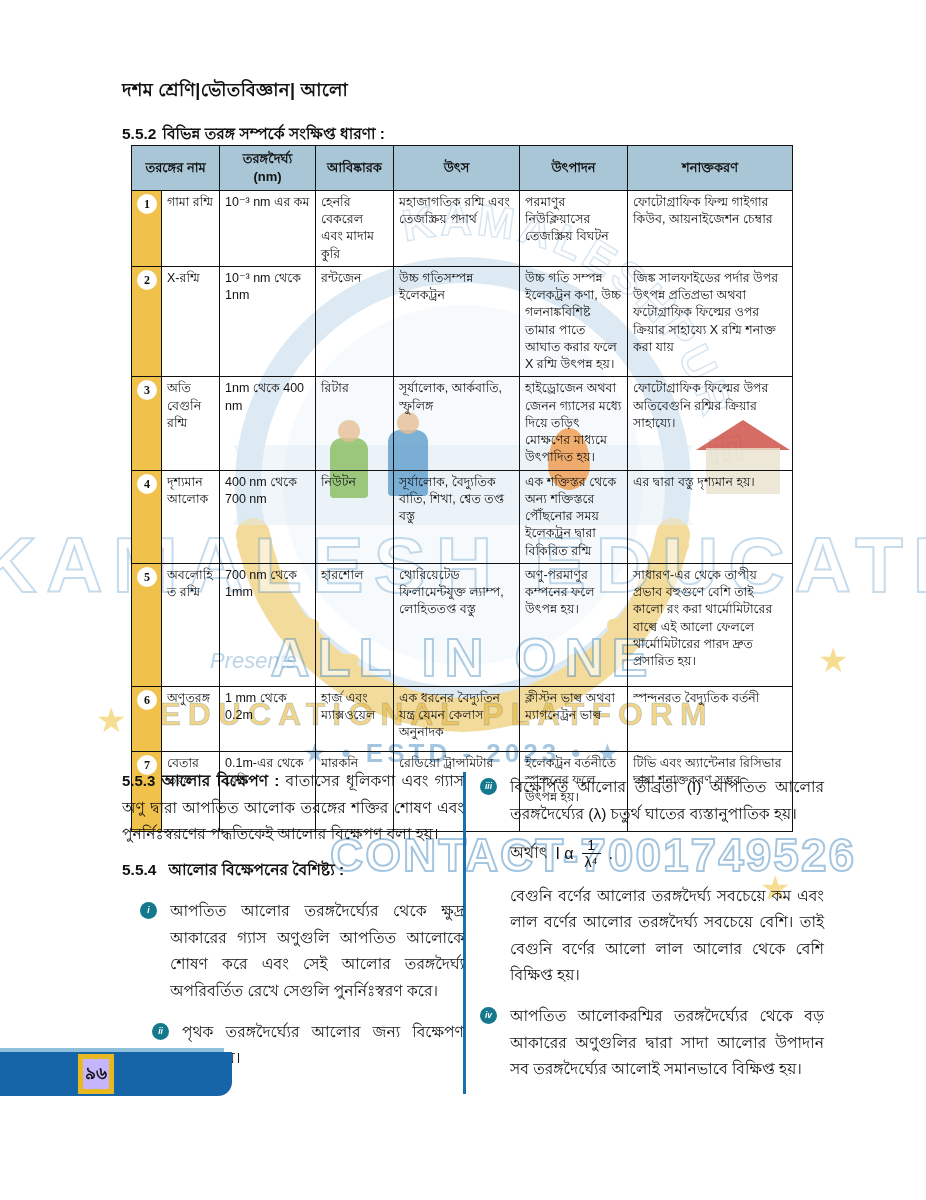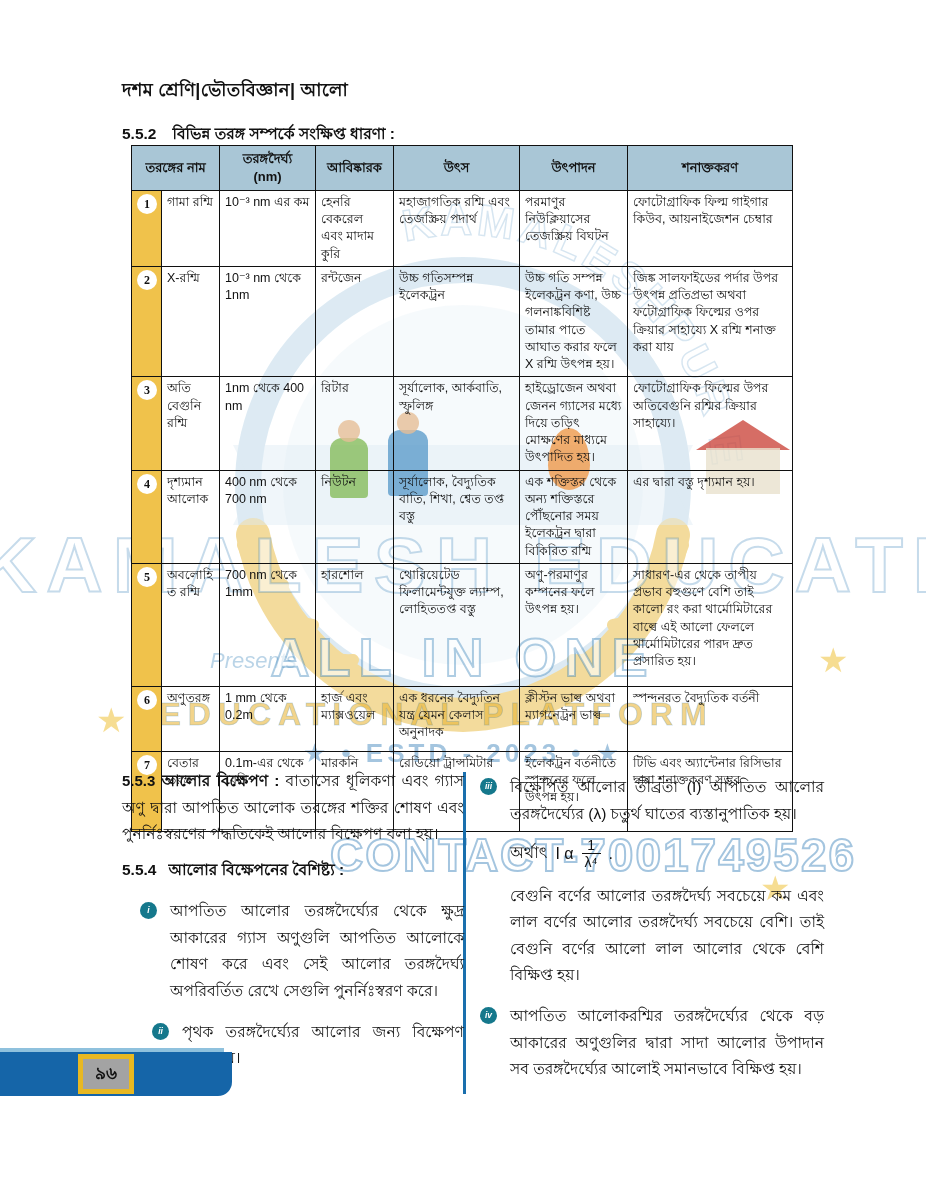--- a/index.html
+++ b/index.html
@@ -40,21 +40,21 @@
   .wm-kid2 { position:absolute; left:388px; top:430px; width:40px; height:66px;
              background:rgba(74,144,196,.7); border-radius:12px 12px 4px 4px; }
   .wm-kid2:before { content:""; position:absolute; left:9px; top:-18px; width:22px; height:22px;
              border-radius:50%; background:rgba(230,190,150,.8); }
 
   
   .content { position:absolute; inset:0; z-index:1; }
   .page-header { position:absolute; left:122px; top:76px; font-size:18px; font-weight:bold;
                  letter-spacing:.3px; }
   .sec-title { position:absolute; left:122px; top:122px; font-size:15.5px; font-weight:bold; }
-  .sec-title .num { margin-right:16px; }
+  .sec-title .num { margin-right:6px; }
 
   table.waves { position:absolute; left:131px; top:145px; width:661px;
                 border-collapse:collapse; table-layout:fixed; background:transparent; }
   table.waves th, table.waves td { border:1.6px solid #101010; vertical-align:top;
                 font-size:12.5px; line-height:1.38; padding:3px 5px; word-wrap:break-word; }
   table.waves th { background:#a9c6d6; text-align:center; vertical-align:middle;
                 font-size:13px; font-weight:bold; padding:4px 2px; }
   td.numcell { background:#f0c24b; padding:4px 0 0 0; text-align:center; }
   .numbadge { display:inline-block; width:20px; height:20px; line-height:20px; border-radius:50%;
               background:#fff; font-weight:bold; font-size:12px; text-align:center;
@@ -76,21 +76,21 @@
   .formula { margin:10px 0 6px 30px; font-size:16px; display:flex; align-items:center; gap:8px; }
   .frac { display:inline-flex; flex-direction:column; align-items:center; vertical-align:middle;
           font-size:14px; line-height:1.15; }
   .frac .den { border-top:1.4px solid #111; padding:0 3px; }
   .feat-cont { margin-top:12px; padding-left:30px; font-size:15.5px; line-height:1.72;
           text-align:justify; }
 
   .footer-bar { position:absolute; left:0; top:1052px; width:232px; height:44px; background:#1565a8;
           border-radius:0 0 14px 0; }
   .footer-stripe { position:absolute; left:0; top:1048px; width:224px; height:5px; background:#8fc1dd; }
-  .pagenum-box { position:absolute; left:78px; top:1054px; width:56px; height:40px; background:#a3a3a3;
+  .pagenum-box { position:absolute; left:78px; top:1054px; width:36px; height:40px; background:#c4b5fd;
           border:5px solid #e8b821; display:flex; align-items:center; justify-content:center;
           font-size:17px; font-weight:bold; }
 </style>
 </head>
 <body>
 
 <div class="page">
 
   <div class="watermark">
     <svg class="wm-emblem" width="580" height="580" viewBox="0 0 580 580">

